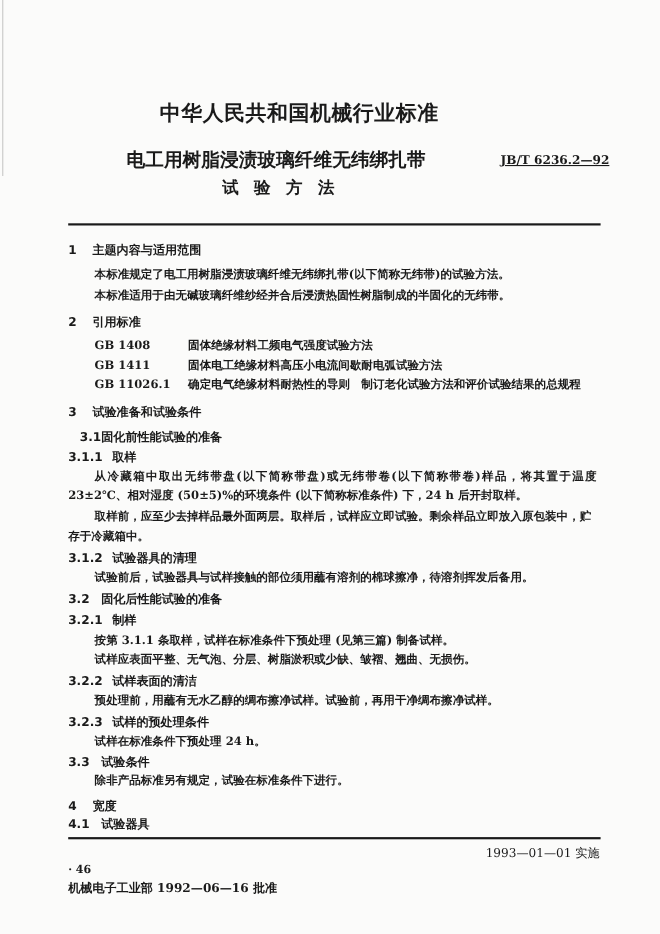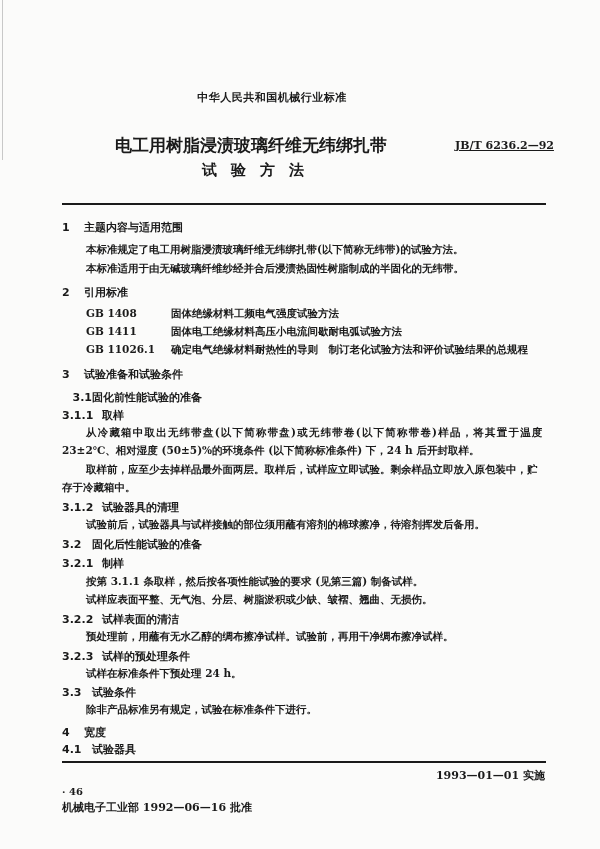--- a/index.html
+++ b/index.html
@@ -10,21 +10,21 @@
     color: #1a1a1a;
   }
   .left-edge {
     position: absolute; left: 2px; top: 0; width: 1px; height: 160px;
     background: #c8c8c8;
   }
   .abs { position: absolute; white-space: nowrap; font-weight: bold; }
   .std-name {
     left: 0; width: 544px; top: 90px; text-align: center;
     font-family: "DejaVu Sans", "Liberation Sans", sans-serif;
-    font-weight: bold; font-size: 11px; letter-spacing: 0.5px;
+    font-weight: bold; font-size: 19px; letter-spacing: 0.5px;
   }
   .title {
     left: 115px; top: 134px; font-size: 17px; font-weight: bold;
     font-family: "DejaVu Sans", "Liberation Sans", sans-serif;
   }
   .subtitle {
     left: 170px; width: 180px; top: 161px; text-align: center;
     font-size: 15px; font-weight: bold; letter-spacing: 14px;
     font-family: "DejaVu Sans", "Liberation Sans", sans-serif;
   }
@@ -32,21 +32,21 @@
   .rule { position: absolute; left: 62px; width: 484px; height: 2px; background: #1a1a1a; }
   .rule.top { top: 203px; }
   .rule.bottom { top: 761px; height: 1.5px; }
 
   .h1 { font-size: 11px; font-weight: bold; font-family: "DejaVu Sans", "Liberation Sans", sans-serif; }
   .h2 { font-size: 11px; font-weight: bold; font-family: "DejaVu Sans", "Liberation Sans", sans-serif; }
   .p  { font-size: 10.5px; }
   .num { display: inline-block; }
   .ref-code { display: inline-block; width: 85px; }
   .footer-left { left: 62px; top: 800px; font-size: 11px; font-weight: bold; }
-  .footer-right { right: 55px; top: 768px; font-size: 11px; font-weight: bold; }
+  .footer-right { right: 55px; top: 768px; font-size: 11px; font-weight: normal; }
   .page-num { left: 62px; top: 786px; font-size: 10px; }
 </style>
 </head>
 <body>
 
 <div class="left-edge"></div>
 
 <div class="abs std-name">中华人民共和国机械行业标准</div>
 <div class="abs title">电工用树脂浸渍玻璃纤维无纬绑扎带</div>
 <div class="abs doc-code">JB/T 6236.2—92</div>
@@ -92,21 +92,21 @@
   <span class="num" style="width:40px">3.1.2</span><span>试验器具的清理</span>
 </div>
 <div class="abs p" style="left:86px; top:518px;">试验前后，试验器具与试样接触的部位须用蘸有溶剂的棉球擦净，待溶剂挥发后备用。</div>
 
 <div class="abs h2" style="left:62px; top:537px;">
   <span class="num" style="width:30px">3.2</span><span>固化后性能试验的准备</span>
 </div>
 <div class="abs h2" style="left:62px; top:556px;">
   <span class="num" style="width:40px">3.2.1</span><span>制样</span>
 </div>
-<div class="abs p" style="left:86px; top:575px;">按第 3.1.1 条取样，然后按各项性能试验的要求 (见第三篇) 制备试样。</div>
+<div class="abs p" style="left:86px; top:575px;">按第 3.1.1 条取样，试样在标准条件下预处理 (见第三篇) 制备试样。</div>
 <div class="abs p" style="left:86px; top:593px;">试样应表面平整、无气泡、分层、树脂淤积或少缺、皱褶、翘曲、无损伤。</div>
 
 <div class="abs h2" style="left:62px; top:612px;">
   <span class="num" style="width:40px">3.2.2</span><span>试样表面的清洁</span>
 </div>
 <div class="abs p" style="left:86px; top:630px;">预处理前，用蘸有无水乙醇的绸布擦净试样。试验前，再用干净绸布擦净试样。</div>
 
 <div class="abs h2" style="left:62px; top:649px;">
   <span class="num" style="width:40px">3.2.3</span><span>试样的预处理条件</span>
 </div>

